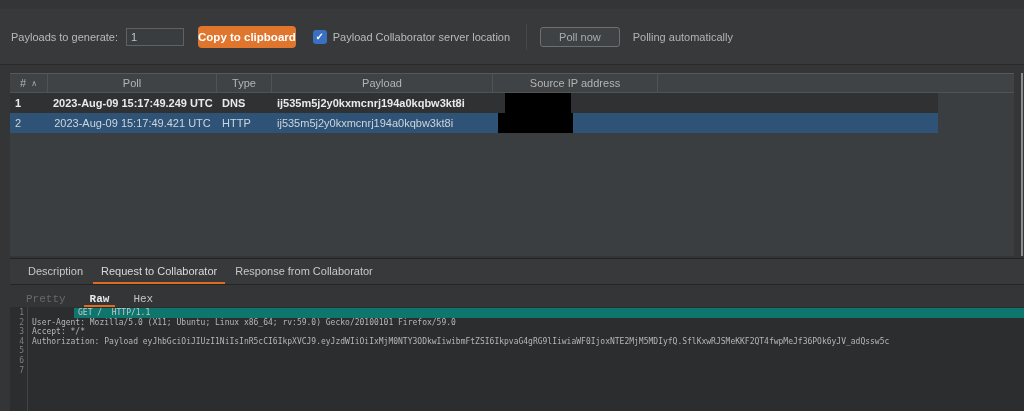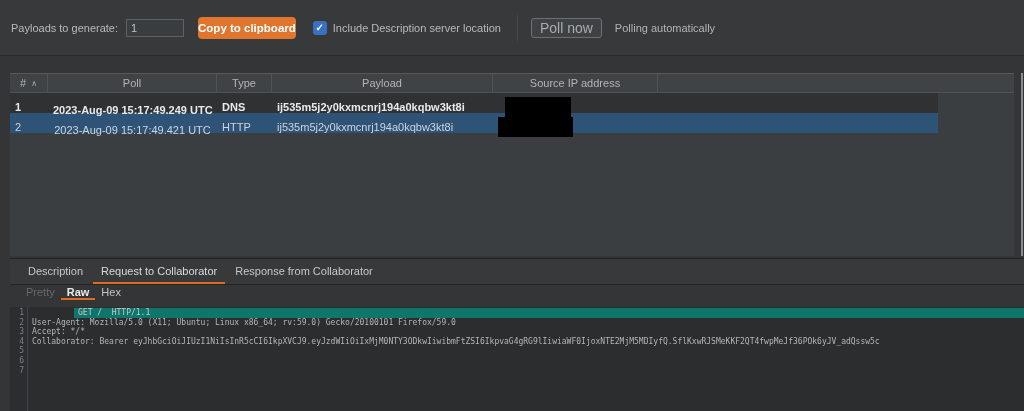--- a/index.html
+++ b/index.html
@@ -6,21 +6,21 @@
   html,body { width:1024px; height:411px; overflow:hidden; }
   body {
     position:relative;
     background:#333537;
     font-family:"Liberation Sans", sans-serif;
     -webkit-font-smoothing:antialiased;
   }
 
   
   .toolbar {
-    position:absolute; left:0; top:0; width:1024px; height:56px;
+    position:absolute; left:0; top:9px; width:1024px; height:56px;
     background:#37393b; border-bottom:1px solid #282a2b;
     display:flex; align-items:center; padding-left:11px;
     font-size:11px; color:#b8babc; white-space:nowrap;
   }
   .payloads-input {
     margin-left:8px; width:58px; height:18px;
     background:#3a3d3f; border:1px solid #5f6264; color:#c0c2c4;
     font-size:11px; padding:0 4px; font-family:"Liberation Sans",sans-serif;
   }
   .copy-btn {
@@ -30,23 +30,23 @@
     font-family:"Liberation Sans",sans-serif; cursor:pointer;
   }
   .checkbox {
     margin-left:17px; width:14px; height:14px; border-radius:3px;
     background:#3a70c2; color:#ffffff; font-size:10px; font-weight:bold;
     display:flex; align-items:center; justify-content:center; cursor:pointer;
   }
   .chk-label { margin-left:6px; }
   .vdivider { margin-left:16px; width:1px; height:26px; background:#454749; }
   .poll-btn {
-    margin-left:13px; height:20px; padding:0 8px;
+    margin-left:13px; height:20px; padding:0 18px;
     background:#3f4244; border:1px solid #6d6f71; border-radius:3px;
-    color:#a9abad; font-size:14px; font-family:"Liberation Sans",sans-serif; cursor:pointer;
+    color:#a9abad; font-size:11px; font-family:"Liberation Sans",sans-serif; cursor:pointer;
   }
   .polling-text { margin-left:13px; color:#b2b4b6; }
 
   
   .table-region {
     position:absolute; left:10px; top:73px; width:1004px; height:183px;
     background:#3b3e40;
   }
   .thead {
     height:20px; display:grid;
@@ -62,43 +62,43 @@
   .th:last-child { border-right:none; }
   .sort-glyph { font-size:8px; margin-left:5px; color:#a8aaac; }
   .trow {
     width:928px; height:20px; display:grid;
     grid-template-columns:38px 169px 55px 221px 165px 280px;
     font-size:11px; align-items:center; cursor:pointer;
   }
   .trow.unread { background:#2f3133; color:#e8eaec; font-weight:bold; }
   .trow.selected { background:#2e5377; color:#ccd5dd; }
   .cell { padding:0 5px; white-space:nowrap; overflow:hidden; height:20px; line-height:20px; }
-  .cell.center { text-align:center;margin-top:7px; }
+  .cell.center { text-align:center; }
   .redact { height:20px; background:#000000; }
   .redact.r1 { margin-left:7px; width:66px; }
   .redact.r2 { margin-left:0; width:75px; }
   .table-scroll-line {
     position:absolute; left:1021px; top:73px; width:2px; height:183px;
     background:#898c8e; cursor:pointer;
   }
 
   
   .detail-tabs {
     position:absolute; left:10px; top:258px; width:1014px; height:27px;
     background:#37393b; border-top:1px solid #212325; border-bottom:1px solid #232527;
     display:flex; align-items:stretch; padding-left:10px; gap:2px;
     font-size:11px; color:#c6c8ca;
   }
   .dtab { display:flex; align-items:center; padding:0 8px; border-bottom:2px solid transparent; cursor:pointer; }
   .dtab.active { border-bottom-color:#dd6b20; color:#d8dadc; }
 
   .editor-tabs {
     position:absolute; left:10px; top:286px; width:1014px; height:21px;
-    display:flex; align-items:flex-start; padding-left:10px; 
-    font-size:11px; color:#c2c4c6;
+    display:flex; align-items:flex-end; padding-left:10px; gap:12px;
+    font-size:11px; color:#c2c4c6;font-family:Liberation Mono, monospace;
   }
   .etab { display:flex; align-items:center; padding:0 6px; border-bottom:2px solid transparent; cursor:pointer; }
   .etab.disabled { color:#67696b; }
   .etab.active { color:#e8eaec; font-weight:bold; border-bottom-color:#dd6b20; }
 
   
   .editor {
     position:absolute; left:10px; top:307px; width:1014px; height:104px;
     background:#2b2d2f; display:flex;
     font-family:"DejaVu Sans Mono", monospace; font-size:8px; line-height:9.6px;
@@ -115,21 +115,21 @@
 </head>
 <body>
 
 <div class="toolbar">
   <span>Payloads to generate:</span>
   <input class="payloads-input" type="text" value="1" style="">
   <button class="copy-btn">Copy to clipboard</button>
   <span class="checkbox">
     <span>✓</span>
   </span>
-  <span class="chk-label">Include Description server location</span>
+  <span class="chk-label">Payload Collaborator server location</span>
   <span class="vdivider"></span>
   <button class="poll-btn">Poll now</button>
   <span class="polling-text">Polling automatically</span>
 </div>
 
 <div class="table-region">
   <div class="thead">
     <div class="th">
       <span>#</span>
       <span class="sort-glyph">∧</span>
@@ -184,17 +184,17 @@
     <div>3</div>
     <div>4</div>
     <div>5</div>
     <div>6</div>
     <div>7</div>
   </div>
   <div class="ebody">
     <div class="eline current">GET /  HTTP/1.1</div>
     <div class="eline">User-Agent: Mozilla/5.0 (X11; Ubuntu; Linux x86_64; rv:59.0) Gecko/20100101 Firefox/59.0</div>
     <div class="eline">Accept: */*</div>
-    <div class="eline">Collaborator: Bearer eyJhbGciOiJIUzI1NiIsInR5cCI6IkpXVCJ9.eyJzdWIiOiIxMjM0NTY3ODkwIiwibmFtZSI6IkpvaG4gRG9lIiwiaWF0IjoxNTE2MjM5MDIyfQ.SflKxwRJSMeKKF2QT4fwpMeJf36POk6yJV_adQssw5c</div>
+    <div class="eline">Authorization: Payload eyJhbGciOiJIUzI1NiIsInR5cCI6IkpXVCJ9.eyJzdWIiOiIxMjM0NTY3ODkwIiwibmFtZSI6IkpvaG4gRG9lIiwiaWF0IjoxNTE2MjM5MDIyfQ.SflKxwRJSMeKKF2QT4fwpMeJf36POk6yJV_adQssw5c</div>
     <div class="eline"></div>
     <div class="eline"></div>
   </div>
 </div>
 
 </body></html>

